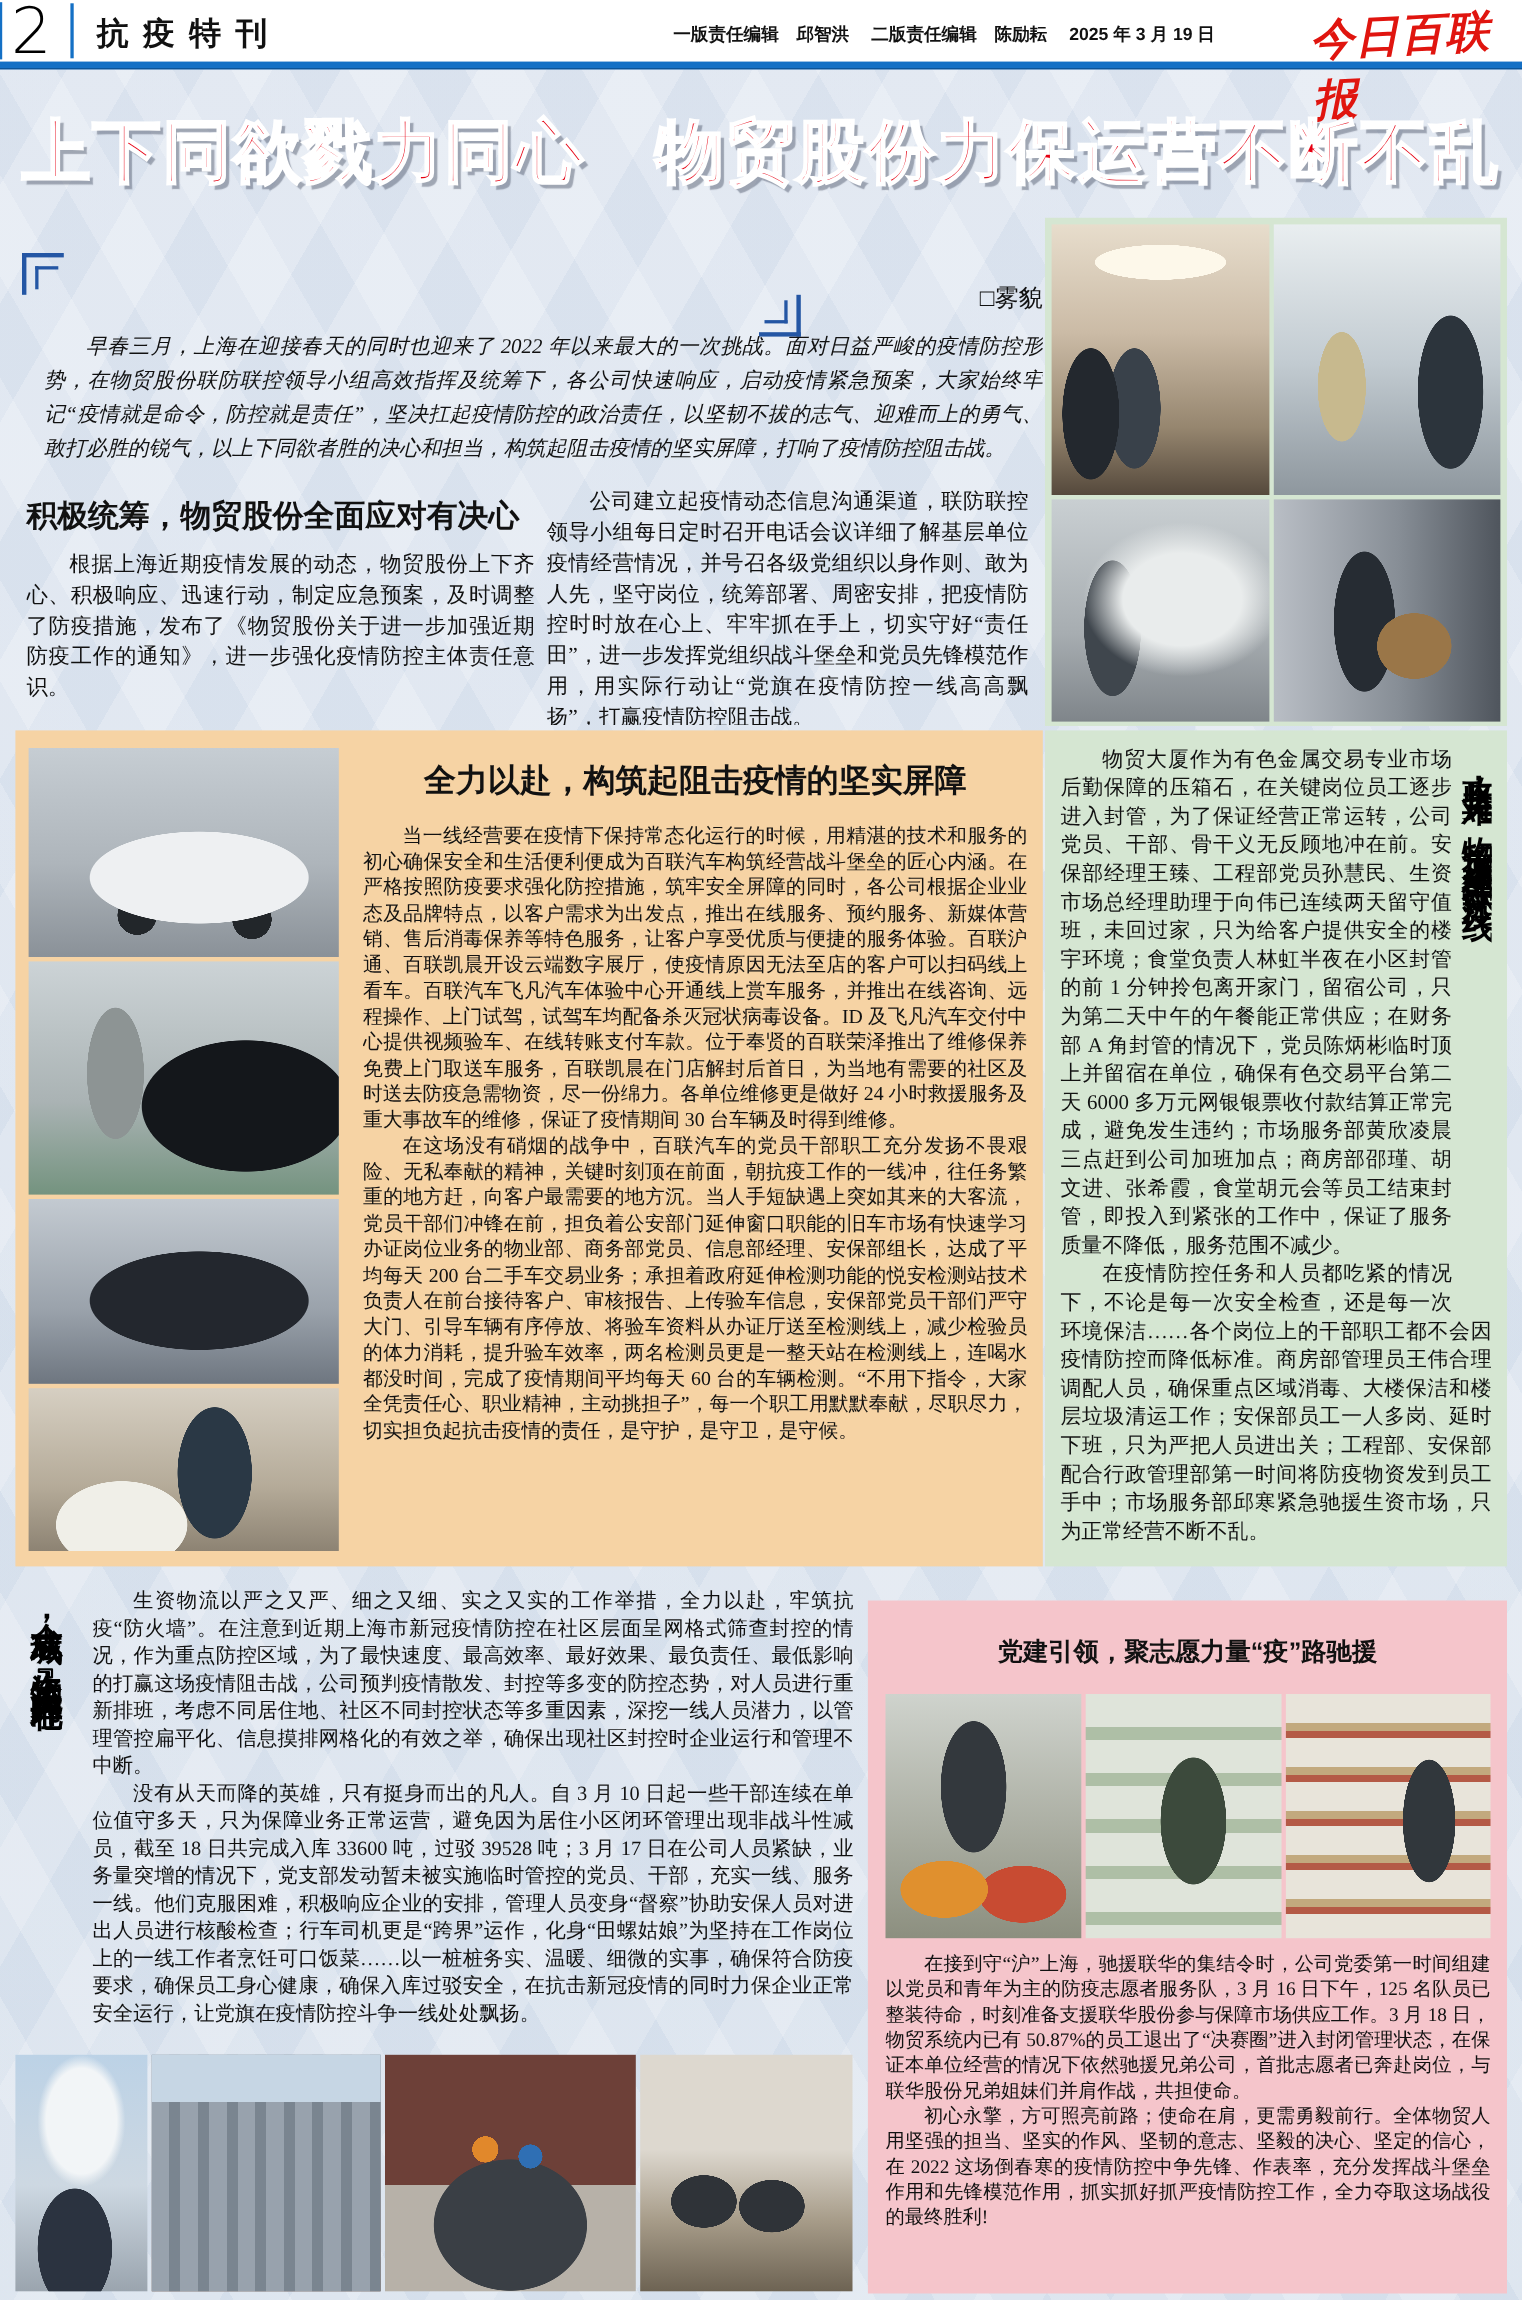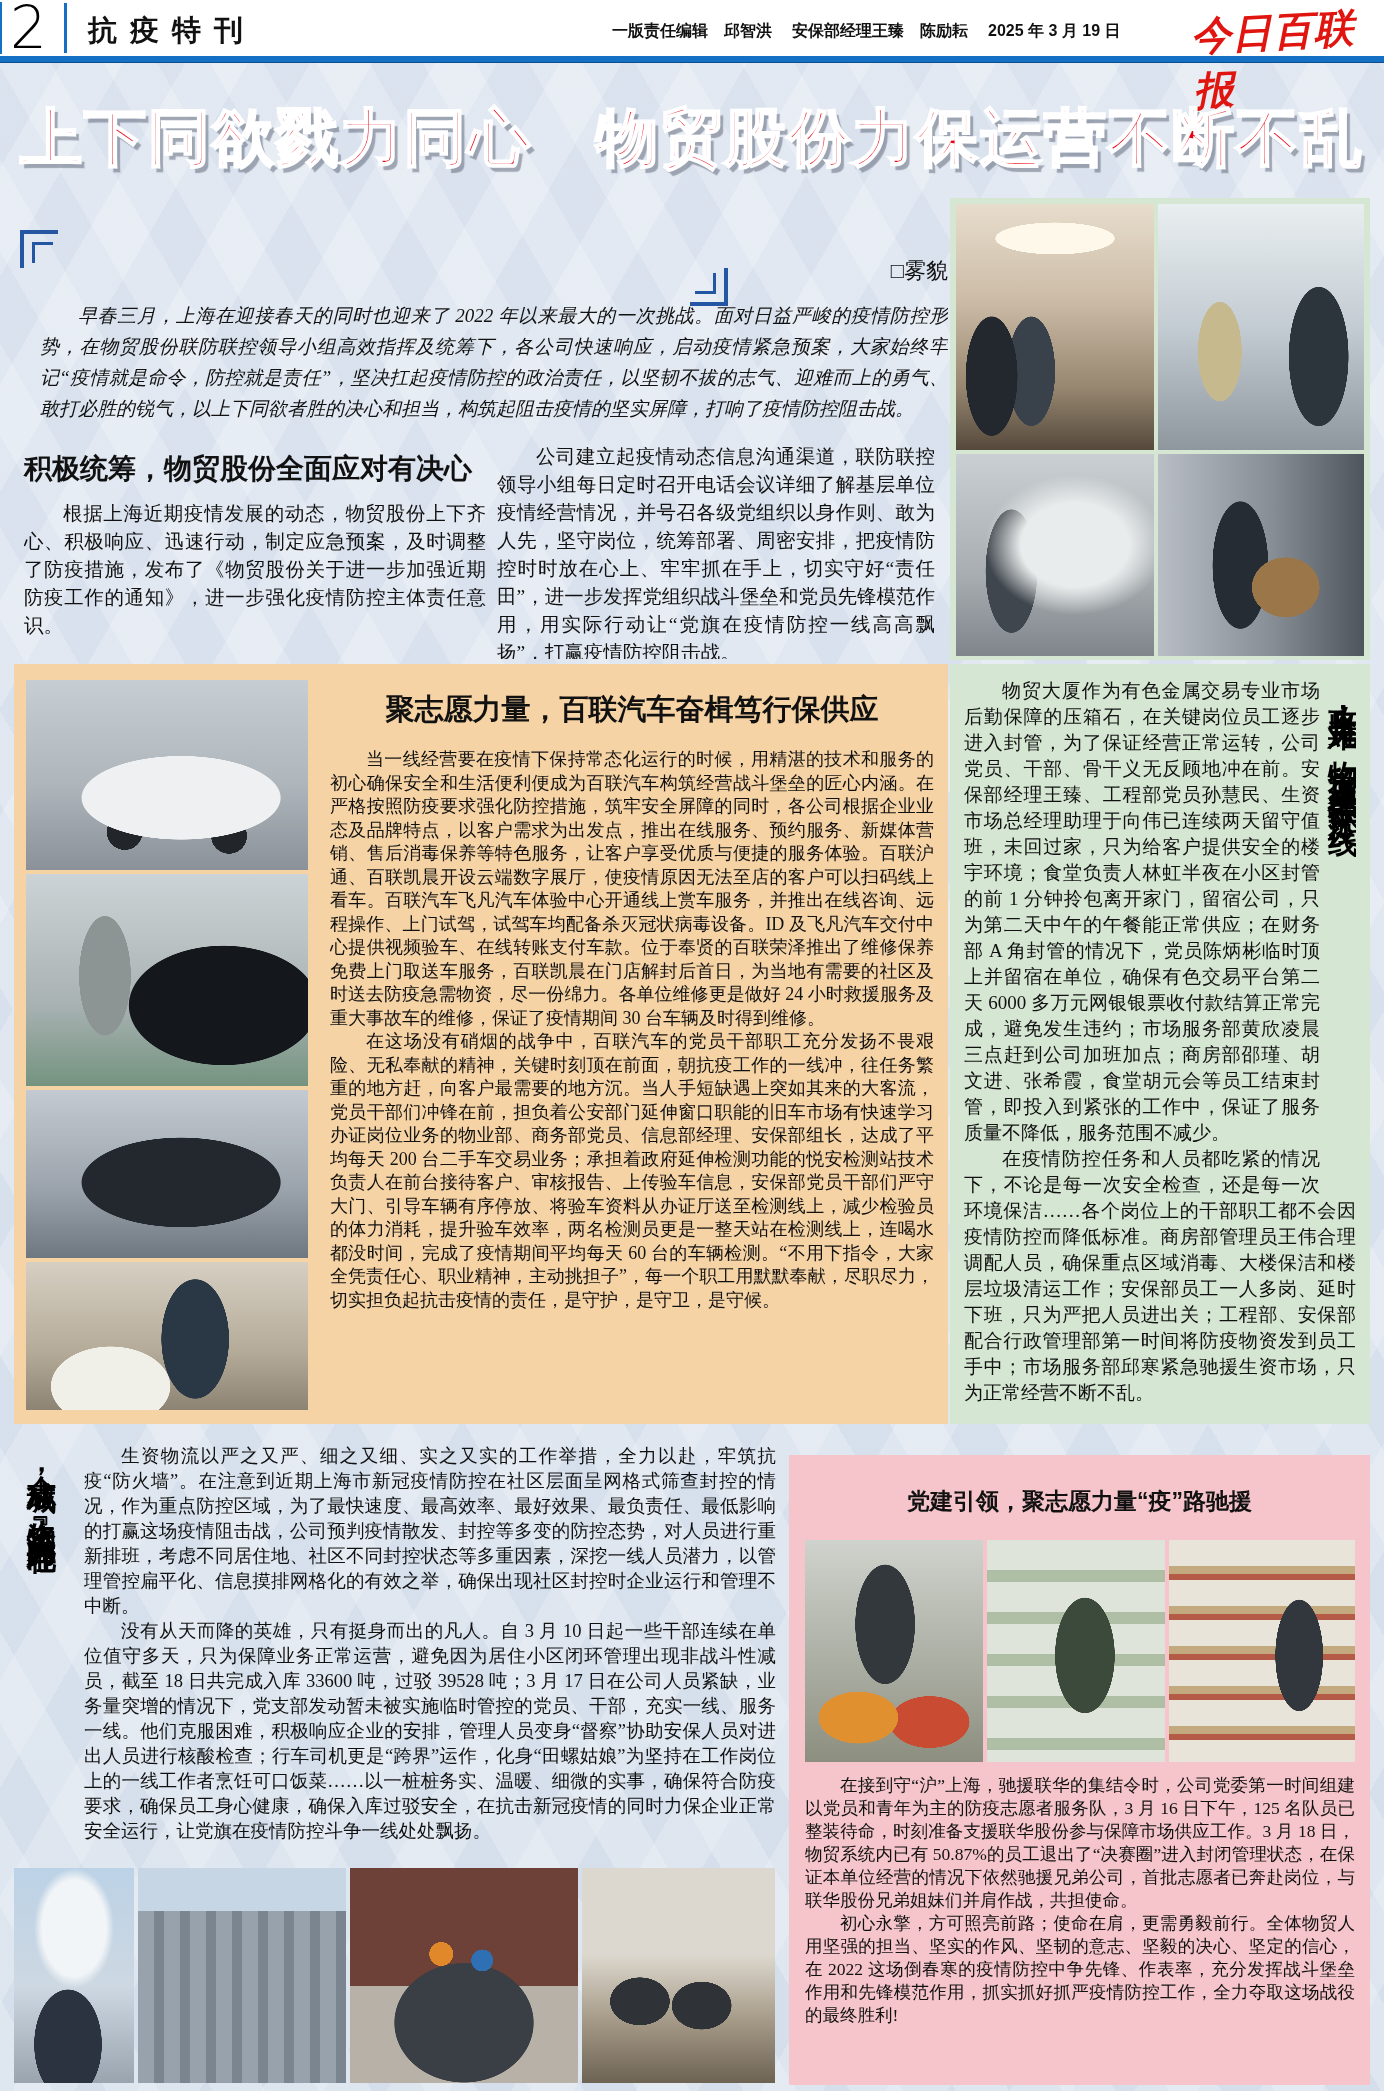--- a/index.html
+++ b/index.html
@@ -75,21 +75,21 @@
 
 <div id="page">
 
   <div class="abs" id="hdr">
     <div class="abs vline" style="left:0;top:2px;width:2px;height:52px;"></div>
     <div class="abs" id="pageno">2</div>
     <div class="abs vline" style="left:64px;top:3px;width:3px;height:50px;"></div>
     <div class="abs" id="secname">抗疫特刊</div>
     <div class="abs" id="edline">
       <span>一版责任编辑　邱智洪</span>
-      <span>安保部经理王臻　陈励耘</span>
+      <span>二版责任编辑　陈励耘</span>
       <span>2025 年 3 月 19 日</span>
     </div>
     <div class="abs" id="masthead">今日百联报</div>
   </div>
   <div class="abs" id="rule"></div>
 
   <div class="abs" id="headline">上下同欲戮力同心　物贸股份力保运营不断不乱</div>
   <div class="abs serif" id="byline">□雾貌</div>
   <div class="abs brk" id="brk-open" style="left:20px;top:230px;">
       <i class="o"></i>
@@ -115,21 +115,21 @@
   <div class="abs" id="s1h">积极统筹，物贸股份全面应对有决心</div>
   <div class="abs serif just body20 clip" style="left:497px;top:443px;width:438px;height:216px;">
       <p class="cn">公司建立起疫情动态信息沟通渠道，联防联控领导小组每日定时召开电话会议详细了解基层单位疫情经营情况，并号召各级党组织以身作则、敢为人先，坚守岗位，统筹部署、周密安排，把疫情防控时时放在心上、牢牢抓在手上，切实守好“责任田”，进一步发挥党组织战斗堡垒和党员先锋模范作用，用实际行动让“党旗在疫情防控一线高高飘扬”，打赢疫情防控阻击战。</p>
     </div>
 
   <div class="abs" id="orange"></div>
   <div class="photo ph5" style="left:26px;top:680px;width:282px;height:190px;"></div>
   <div class="photo ph6" style="left:26px;top:874px;width:282px;height:212px;"></div>
   <div class="photo ph7" style="left:26px;top:1090px;width:282px;height:168px;"></div>
   <div class="photo ph8" style="left:26px;top:1262px;width:282px;height:148px;"></div>
-  <div class="abs" id="s2t">聚志愿力量，百联汽车奋楫笃行保供应</div>
+  <div class="abs" id="s2t">全力以赴，构筑起阻击疫情的坚实屏障</div>
   <div class="abs serif just clip" id="s2x">
     <p class="cn">当一线经营要在疫情下保持常态化运行的时候，用精湛的技术和服务的初心确保安全和生活便利便成为百联汽车构筑经营战斗堡垒的匠心内涵。在严格按照防疫要求强化防控措施，筑牢安全屏障的同时，各公司根据企业业态及品牌特点，以客户需求为出发点，推出在线服务、预约服务、新媒体营销、售后消毒保养等特色服务，让客户享受优质与便捷的服务体验。百联沪通、百联凯晨开设云端数字展厅，使疫情原因无法至店的客户可以扫码线上看车。百联汽车飞凡汽车体验中心开通线上赏车服务，并推出在线咨询、远程操作、上门试驾，试驾车均配备杀灭冠状病毒设备。ID 及飞凡汽车交付中心提供视频验车、在线转账支付车款。位于奉贤的百联荣泽推出了维修保养免费上门取送车服务，百联凯晨在门店解封后首日，为当地有需要的社区及时送去防疫急需物资，尽一份绵力。各单位维修更是做好 24 小时救援服务及重大事故车的维修，保证了疫情期间 30 台车辆及时得到维修。</p>
     <p class="cn">在这场没有硝烟的战争中，百联汽车的党员干部职工充分发扬不畏艰险、无私奉献的精神，关键时刻顶在前面，朝抗疫工作的一线冲，往任务繁重的地方赶，向客户最需要的地方沉。当人手短缺遇上突如其来的大客流，党员干部们冲锋在前，担负着公安部门延伸窗口职能的旧车市场有快速学习办证岗位业务的物业部、商务部党员、信息部经理、安保部组长，达成了平均每天 200 台二手车交易业务；承担着政府延伸检测功能的悦安检测站技术负责人在前台接待客户、审核报告、上传验车信息，安保部党员干部们严守大门、引导车辆有序停放、将验车资料从办证厅送至检测线上，减少检验员的体力消耗，提升验车效率，两名检测员更是一整天站在检测线上，连喝水都没时间，完成了疫情期间平均每天 60 台的车辆检测。“不用下指令，大家全凭责任心、职业精神，主动挑担子”，每一个职工用默默奉献，尽职尽力，切实担负起抗击疫情的责任，是守护，是守卫，是守候。</p>
   </div>
 
   <div class="abs" id="green"></div>
   <div class="abs serif just clip" id="s3x">
     <div class="vtitle" id="s3v">攻坚克难，物贸大厦须臾不停歇守『疫』线</div>
     <p class="cn">物贸大厦作为有色金属交易专业市场后勤保障的压箱石，在关键岗位员工逐步进入封管，为了保证经营正常运转，公司党员、干部、骨干义无反顾地冲在前。安保部经理王臻、工程部党员孙慧民、生资市场总经理助理于向伟已连续两天留守值班，未回过家，只为给客户提供安全的楼宇环境；食堂负责人林虹半夜在小区封管的前 1 分钟拎包离开家门，留宿公司，只为第二天中午的午餐能正常供应；在财务部 A 角封管的情况下，党员陈炳彬临时顶上并留宿在单位，确保有色交易平台第二天 6000 多万元网银银票收付款结算正常完成，避免发生违约；市场服务部黄欣凌晨三点赶到公司加班加点；商房部邵瑾、胡文进、张希霞，食堂胡元会等员工结束封管，即投入到紧张的工作中，保证了服务质量不降低，服务范围不减少。</p>
     <p class="cn">在疫情防控任务和人员都吃紧的情况下，不论是每一次安全检查，还是每一次环境保洁……各个岗位上的干部职工都不会因疫情防控而降低标准。商房部管理员王伟合理调配人员，确保重点区域消毒、大楼保洁和楼层垃圾清运工作；安保部员工一人多岗、延时下班，只为严把人员进出关；工程部、安保部配合行政管理部第一时间将防疫物资发到员工手中；市场服务部邱寒紧急驰援生资市场，只为正常经营不断不乱。</p>

